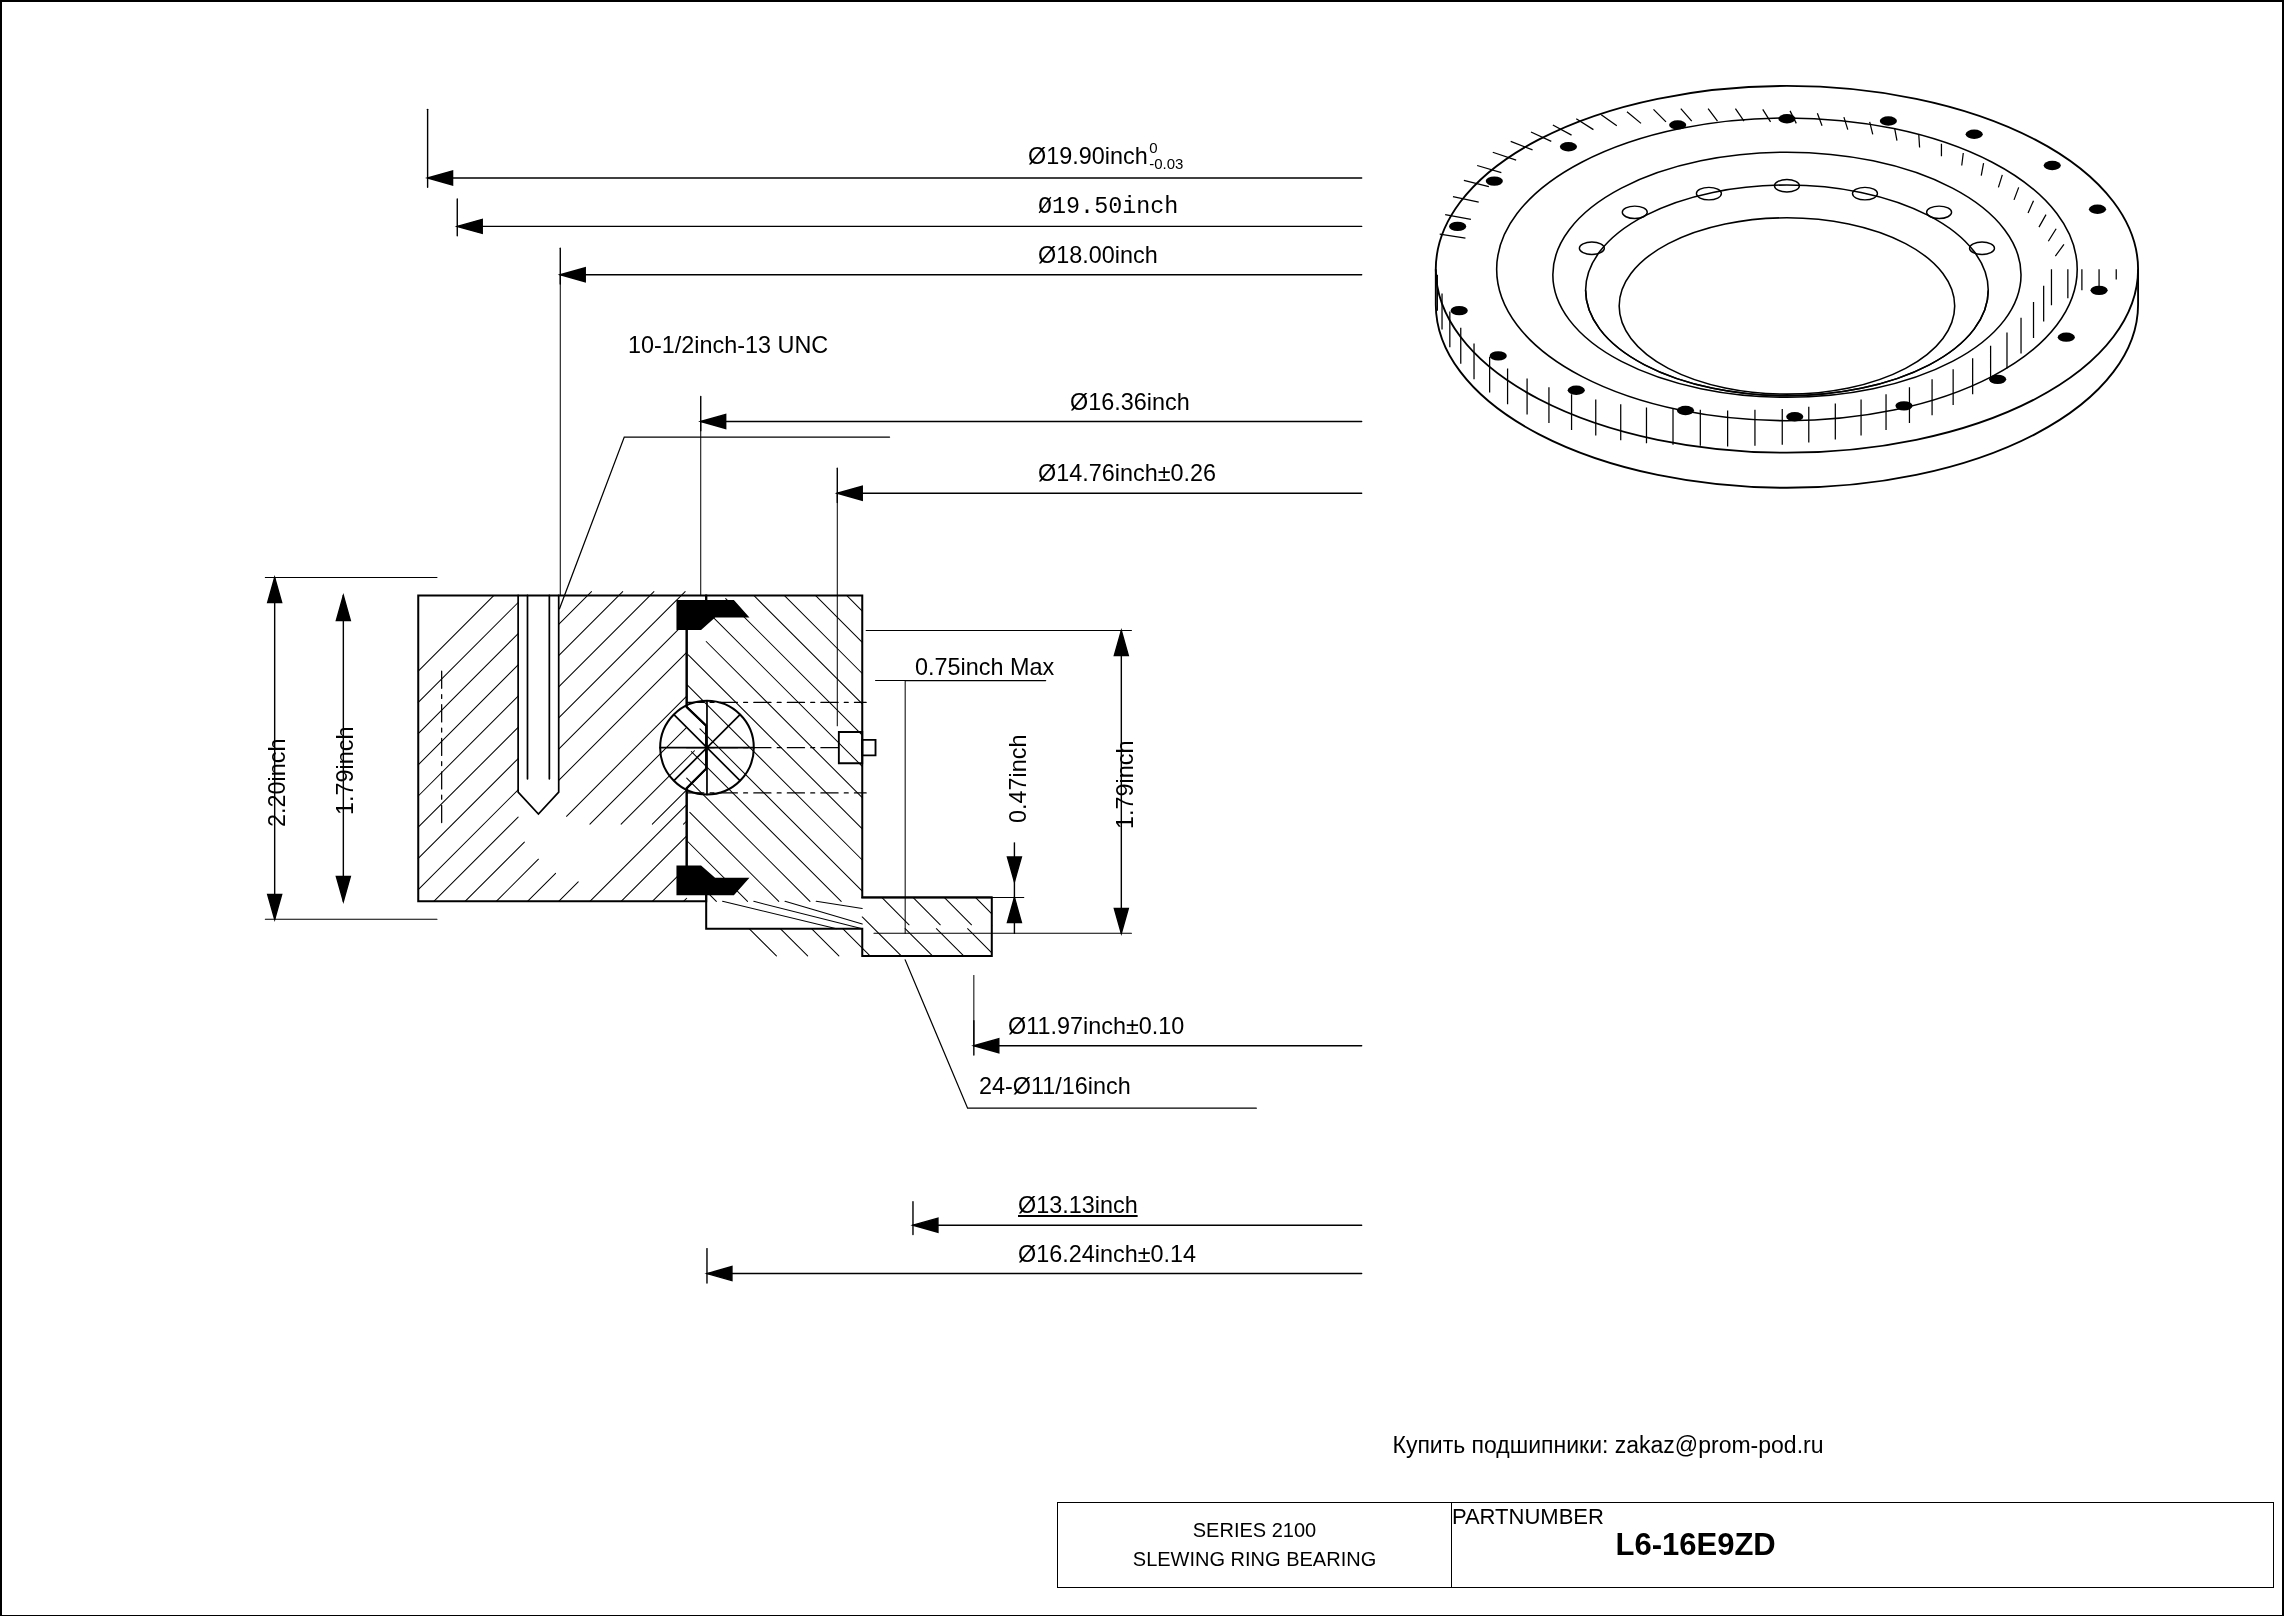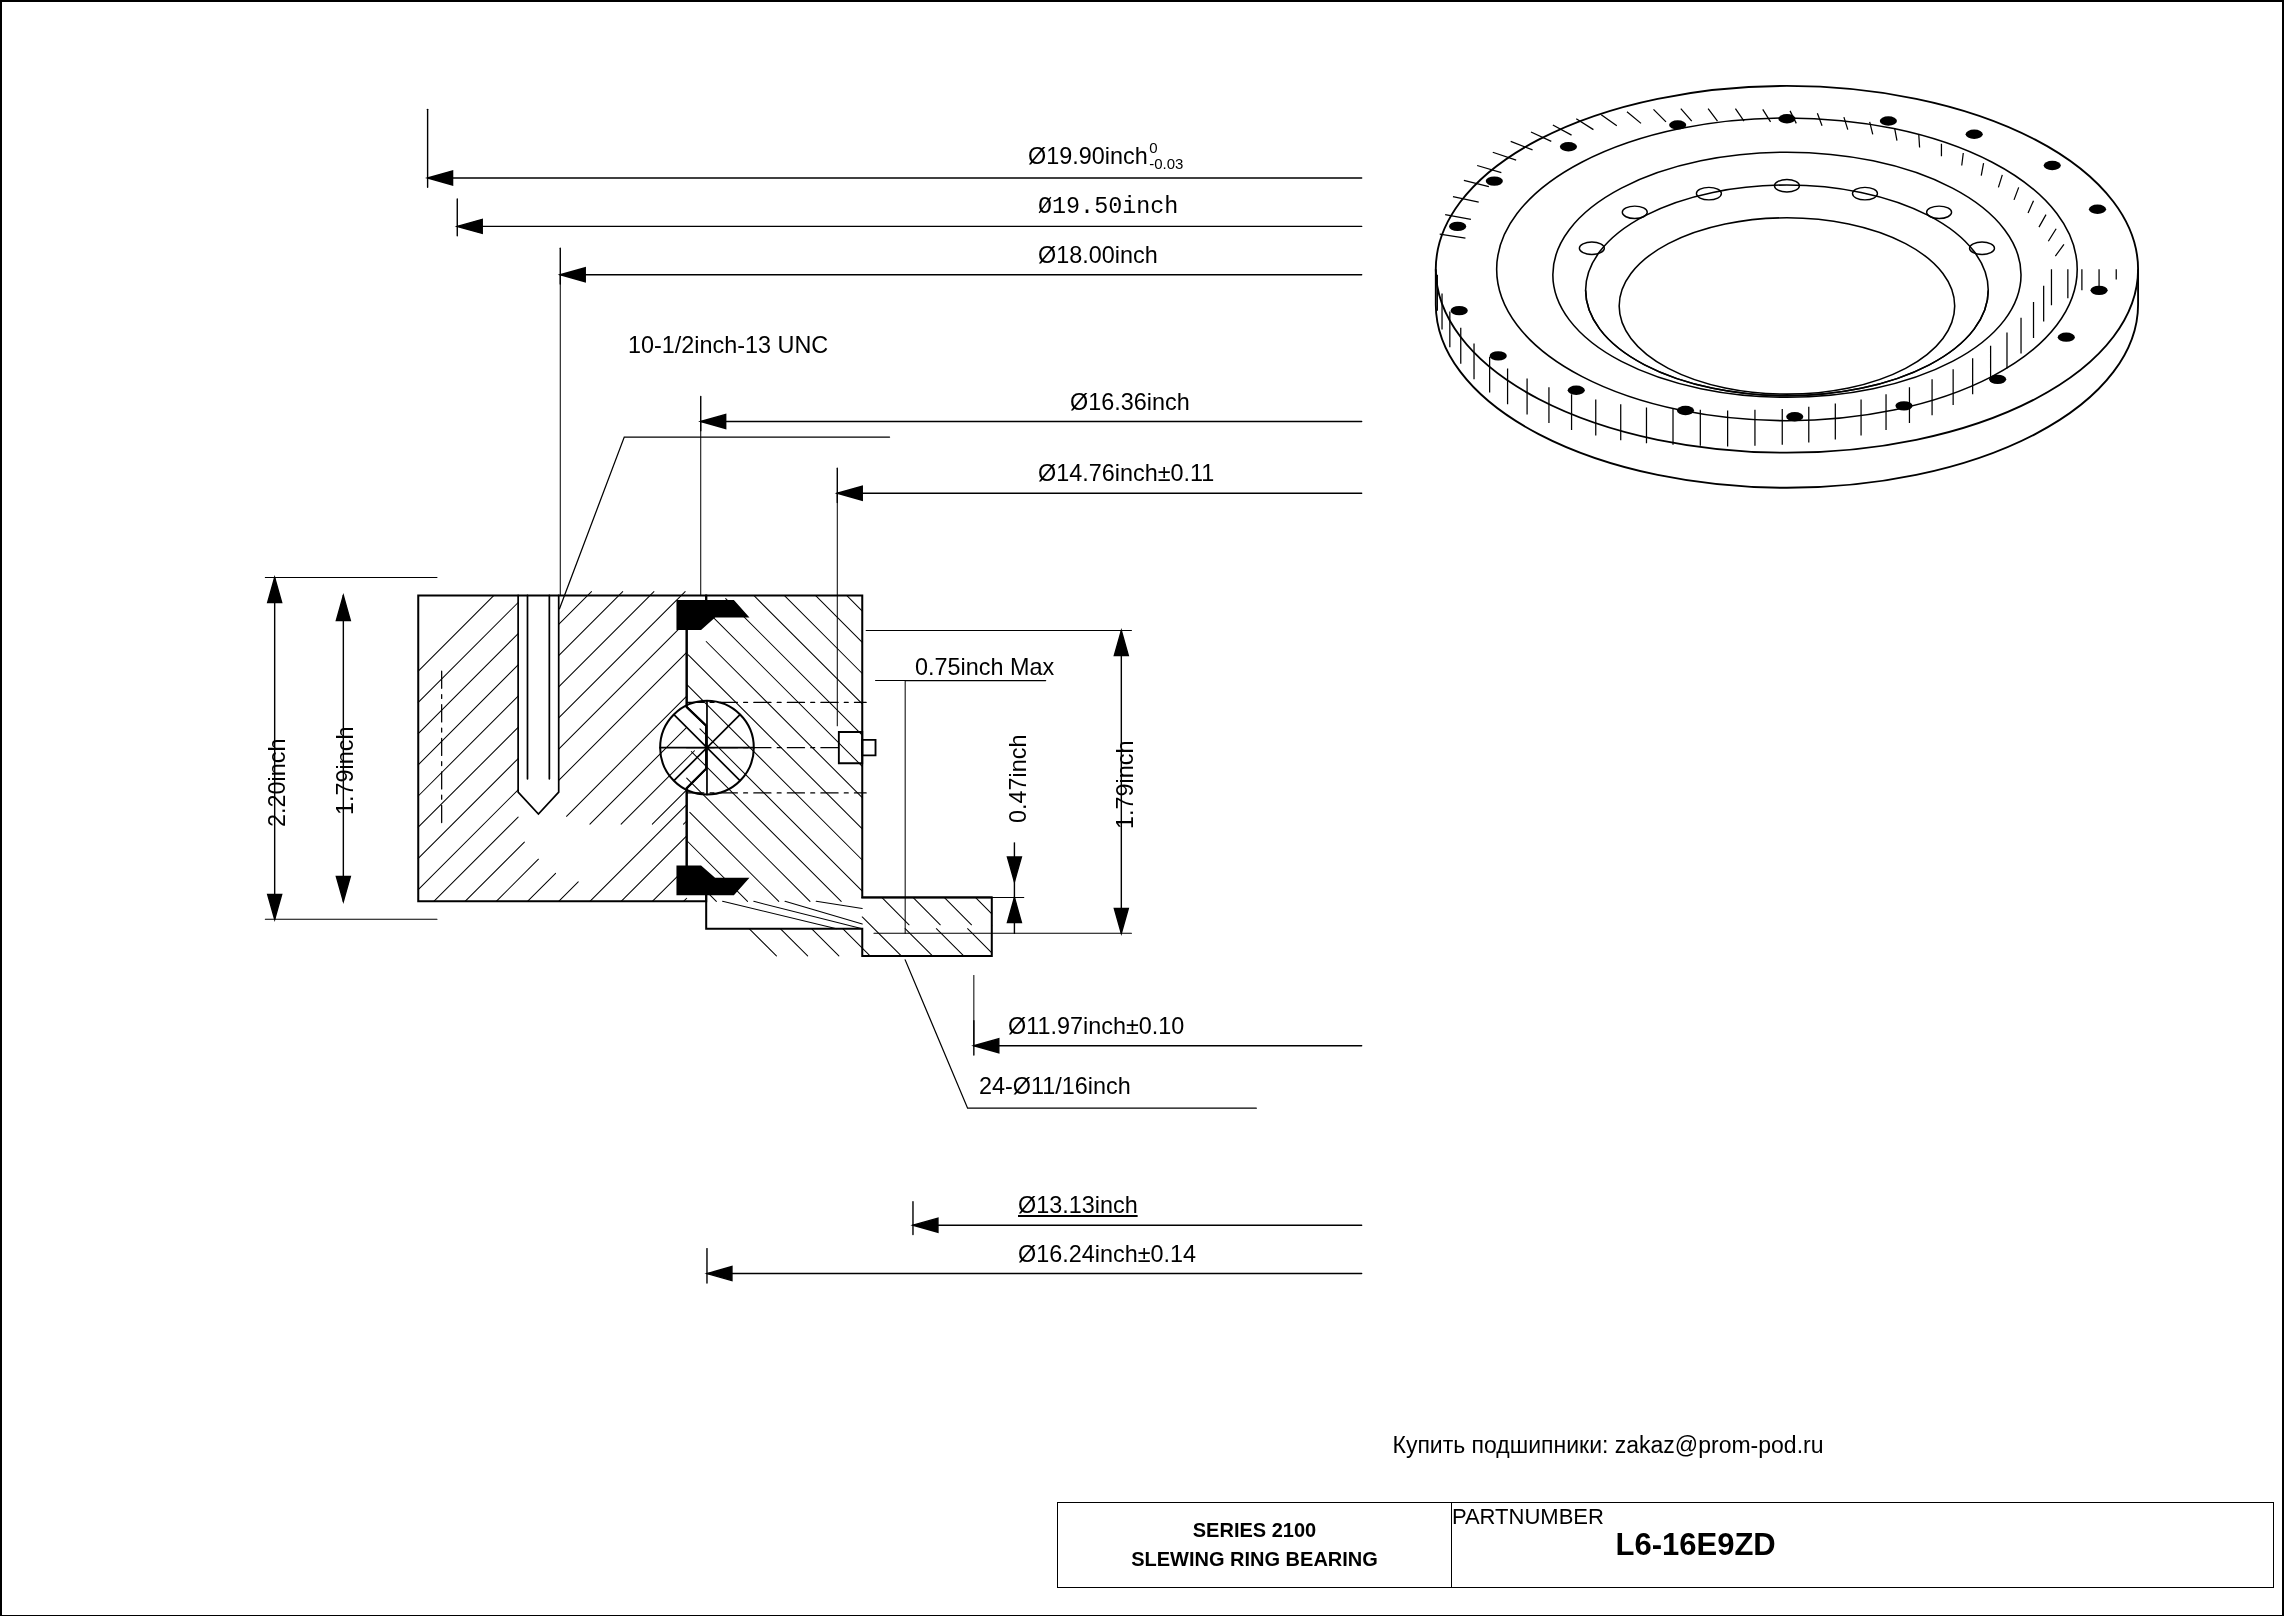--- a/index.html
+++ b/index.html
@@ -43,21 +43,21 @@
     border:1.6px solid #000;
     box-sizing:border-box;
     display:flex;
   }
   #tb-series {
     width:394px;
     border-right:1.6px solid #000;
     box-sizing:border-box;
     display:flex; flex-direction:column;
     align-items:center; justify-content:center;
-    font-size:20px; line-height:1.45;font-weight:bold;
+    font-size:20px; line-height:1.45;
   }
   #tb-partlabel {
     width:144px;
     box-sizing:border-box;
     display:flex; flex-direction:row;
     justify-content:center;
     padding-left:7.8px;
     font-size:22px; line-height:1.3;
   }
   #tb-partnumber {
@@ -256,21 +256,21 @@
 </svg>
 
 <div class="dimtext" style="left:1028px; top:142px;">
   <span>Ø19.90inch</span><span class="stack"><span style="display:block">0</span><span style="display:block">-0.03</span></span>
 </div>
 
 <div class="dimtext" style="left:1038px; top:194px;font-family:Liberation Mono, monospace;">Ø19.50inch</div>
 <div class="dimtext" style="left:1038px; top:242px;">Ø18.00inch</div>
 <div class="dimtext" style="left:628px; top:332px;">10-1/2inch-13 UNC</div>
 <div class="dimtext" style="left:1031px; top:389px;margin-left:39px;">Ø16.36inch</div>
-<div class="dimtext" style="left:1038px; top:460px;">Ø14.76inch±0.11</div>
+<div class="dimtext" style="left:1038px; top:460px;">Ø14.76inch±0.26</div>
 <div class="dimtext" style="left:915px; top:654px;">0.75inch Max</div>
 <div class="dimtext" style="left:1008px; top:1013px;">Ø11.97inch±0.10</div>
 <div class="dimtext" style="left:979px; top:1073px;">24-Ø11/16inch</div>
 <div class="dimtext" style="left:1018px; top:1192px;text-decoration:underline;">Ø13.13inch</div>
 <div class="dimtext" style="left:1018px; top:1241px;">Ø16.24inch±0.14</div>
 
 <div class="dimtext vert" style="left:264px; top:827px; transform:rotate(-90deg);">2.20inch</div>
 <div class="dimtext vert" style="left:332px; top:815px; transform:rotate(-90deg);">1.79inch</div>
 <div class="dimtext vert" style="left:1005px; top:823px; transform:rotate(-90deg);">0.47inch</div>
 <div class="dimtext vert" style="left:1112px; top:829px; transform:rotate(-90deg);">1.79inch</div>

